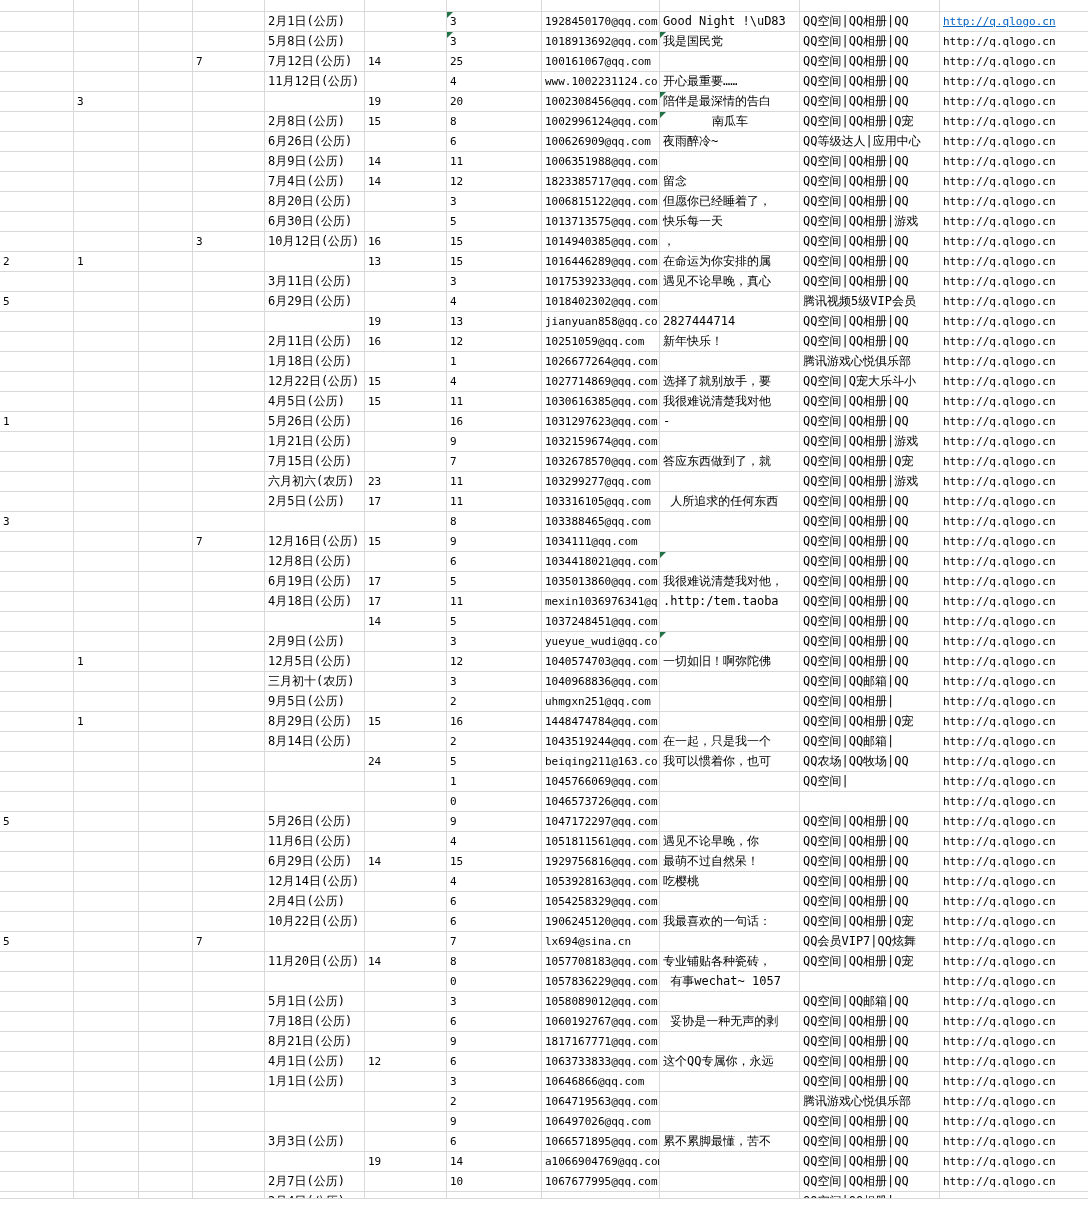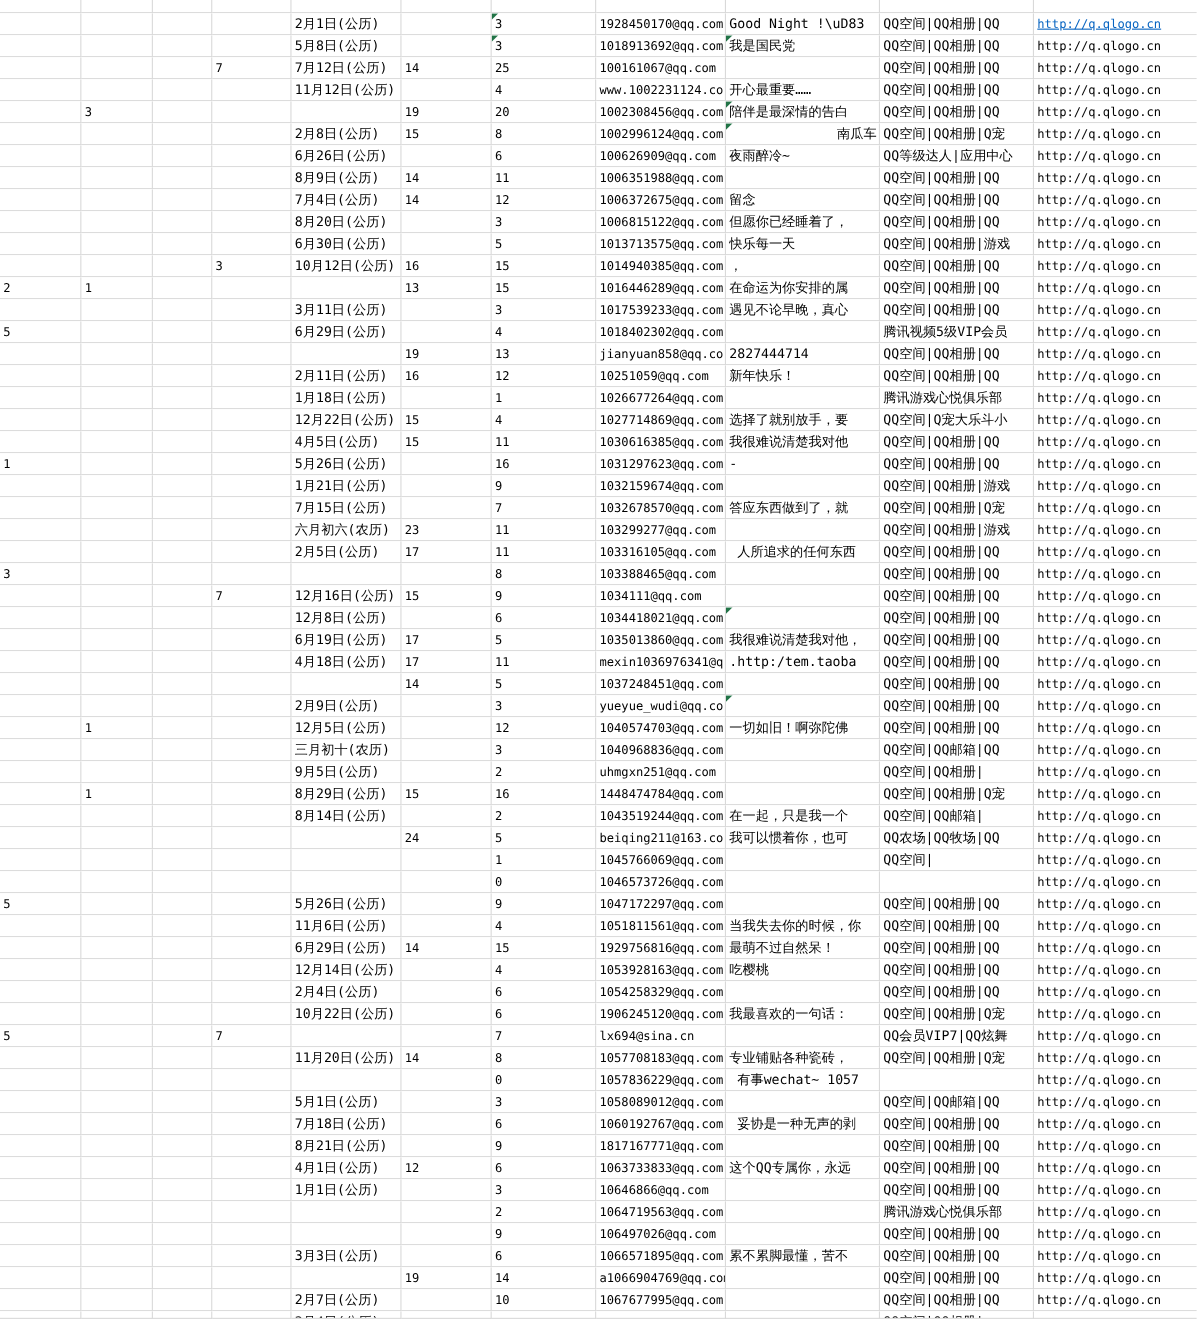--- a/index.html
+++ b/index.html
@@ -11,21 +11,21 @@
   .row.partial{height:7px;}
   .cell{box-sizing:border-box;flex:none;height:100%;overflow:hidden;
         white-space:pre;padding:0 0 0 3px;line-height:19px;font-size:12px;
         border-right:1px solid #d9d9d9;border-bottom:1px solid #d9d9d9;
         position:relative;}
   .cell:last-child{border-right:none;}
   .c0{width:74px;} .c1{width:65px;} .c2{width:54px;} .c3{width:72px;}
   .c4{width:100px;} .c5{width:82px;} .c6{width:95px;} .c7{width:118px;}
   .c8{width:140px;} .c9{width:140px;} .c10{width:148px;}
   .mono{font-size:11px;letter-spacing:0;}
-  .right{text-align:right;padding-right:2px;}
+  .right{text-align:center;padding-right:2px;}
   .tri{position:absolute;top:0;left:0;width:0;height:0;
        border-top:6px solid #217346;border-right:6px solid transparent;}
   .hyperlink{color:#0563c1;text-decoration:underline;}
   .hdr .cell{font-size:12px;}
 </style>
 </head>
 <body>
 
 <div class="sheet">
   <div class="row strip" id="top-strip">
@@ -147,21 +147,21 @@
         <div class="cell c10 mono">http://q.qlogo.cn</div>
       </div>
       <div class="row">
         <div class="cell c0 mono"></div>
         <div class="cell c1 mono"></div>
         <div class="cell c2 mono"></div>
         <div class="cell c3 mono"></div>
         <div class="cell c4">7月4日(公历)</div>
         <div class="cell c5 mono">14</div>
         <div class="cell c6 mono">12</div>
-        <div class="cell c7 mono">1006372675@qq.com</div>
+        <div class="cell c7 mono">1823385717@qq.com</div>
         <div class="cell c8">留念</div>
         <div class="cell c9">QQ空间|QQ相册|QQ</div>
         <div class="cell c10 mono">http://q.qlogo.cn</div>
       </div>
       <div class="row">
         <div class="cell c0 mono"></div>
         <div class="cell c1 mono"></div>
         <div class="cell c2 mono"></div>
         <div class="cell c3 mono"></div>
         <div class="cell c4">8月20日(公历)</div>
@@ -577,21 +577,21 @@
       </div>
       <div class="row">
         <div class="cell c0 mono"></div>
         <div class="cell c1 mono"></div>
         <div class="cell c2 mono"></div>
         <div class="cell c3 mono"></div>
         <div class="cell c4">11月6日(公历)</div>
         <div class="cell c5 mono"></div>
         <div class="cell c6 mono">4</div>
         <div class="cell c7 mono">1051811561@qq.com</div>
-        <div class="cell c8">当我失去你的时候，你</div>
+        <div class="cell c8">遇见不论早晚，你</div>
         <div class="cell c9">QQ空间|QQ相册|QQ</div>
         <div class="cell c10 mono">http://q.qlogo.cn</div>
       </div>
       <div class="row">
         <div class="cell c0 mono"></div>
         <div class="cell c1 mono"></div>
         <div class="cell c2 mono"></div>
         <div class="cell c3 mono"></div>
         <div class="cell c4">6月29日(公历)</div>
         <div class="cell c5 mono">14</div>

